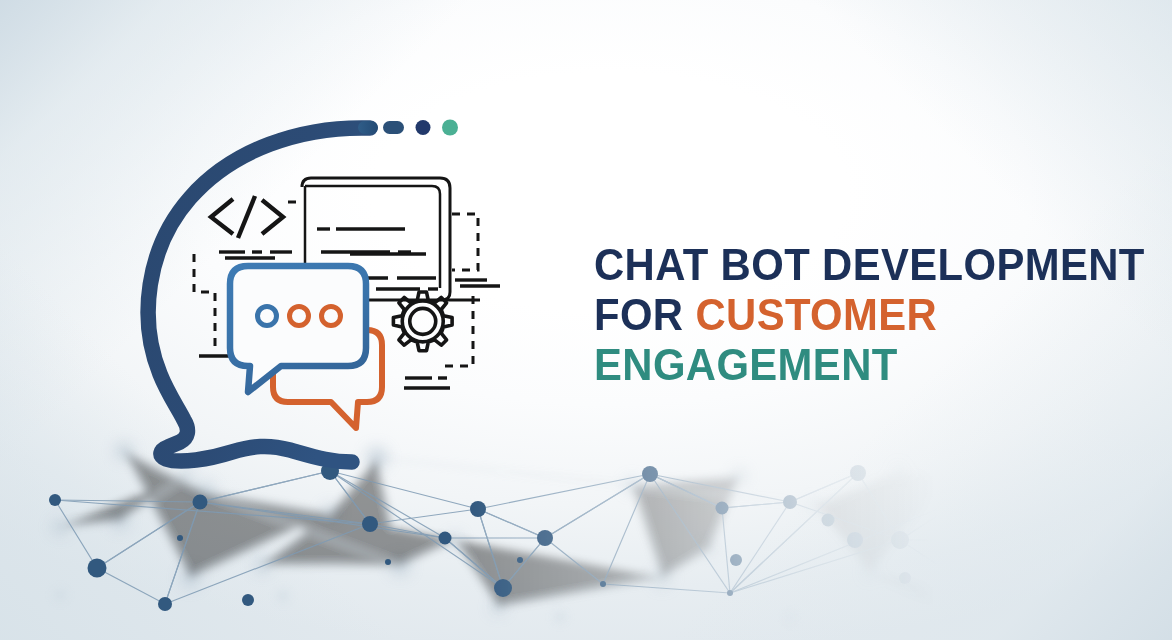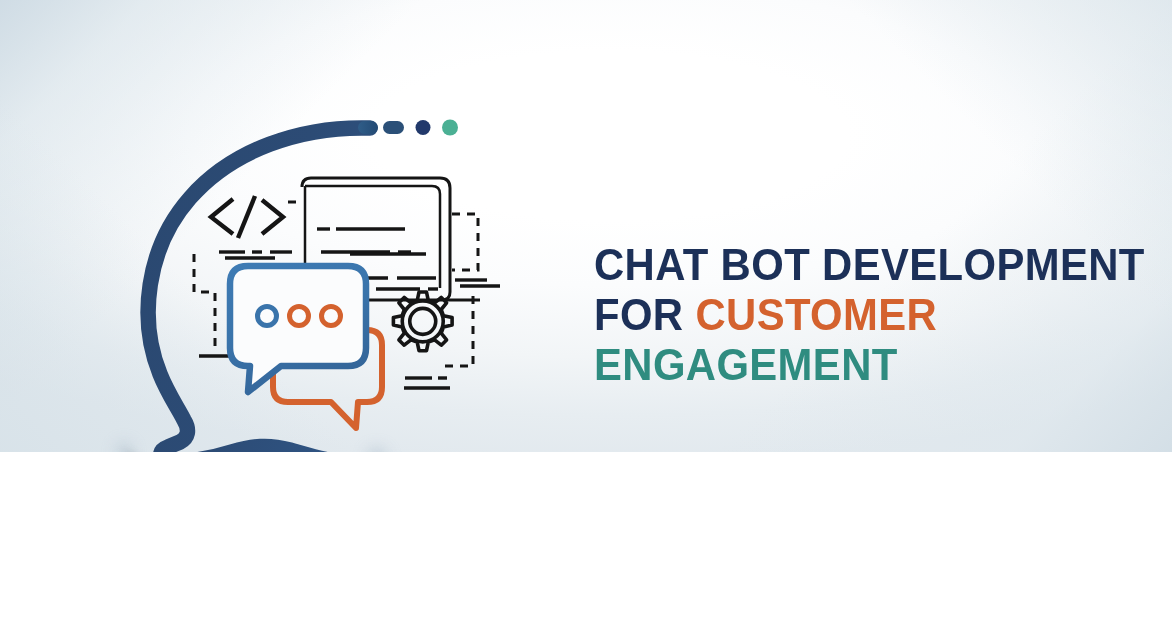--- a/index.html
+++ b/index.html
@@ -4,21 +4,21 @@
 <title>Chat Bot Development Banner</title>
 <style>
   html, body {
     margin: 0;
     padding: 0;
     background: #ffffff;
   }
   #banner {
     position: relative;
     width: 1172px;
-    height: 452px;
+    height: 640px;
     overflow: hidden;
     font-family: "Liberation Sans", sans-serif;
     background: #f2f5f7;
   }
   
   .bg-base {
     position: absolute;
     inset: 0;
     background:
       radial-gradient(ellipse 78% 72% at 52% 30%,

